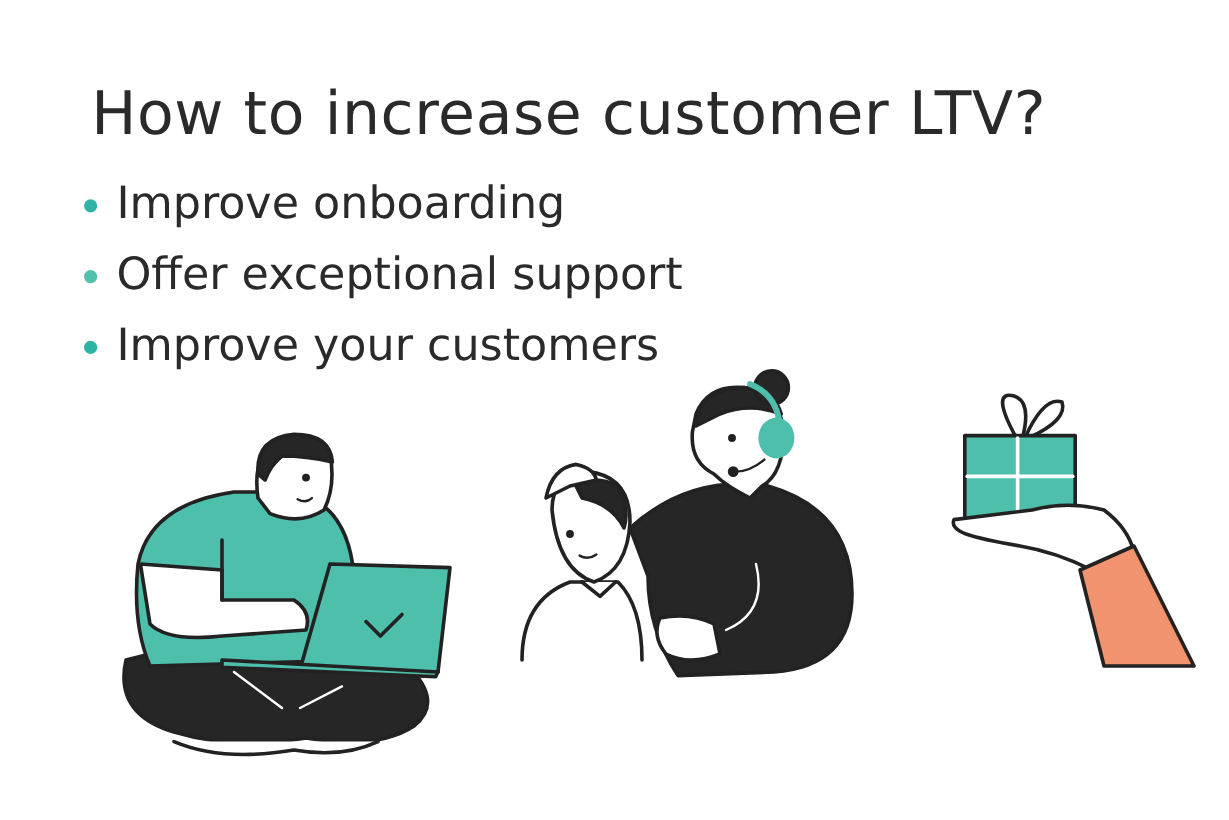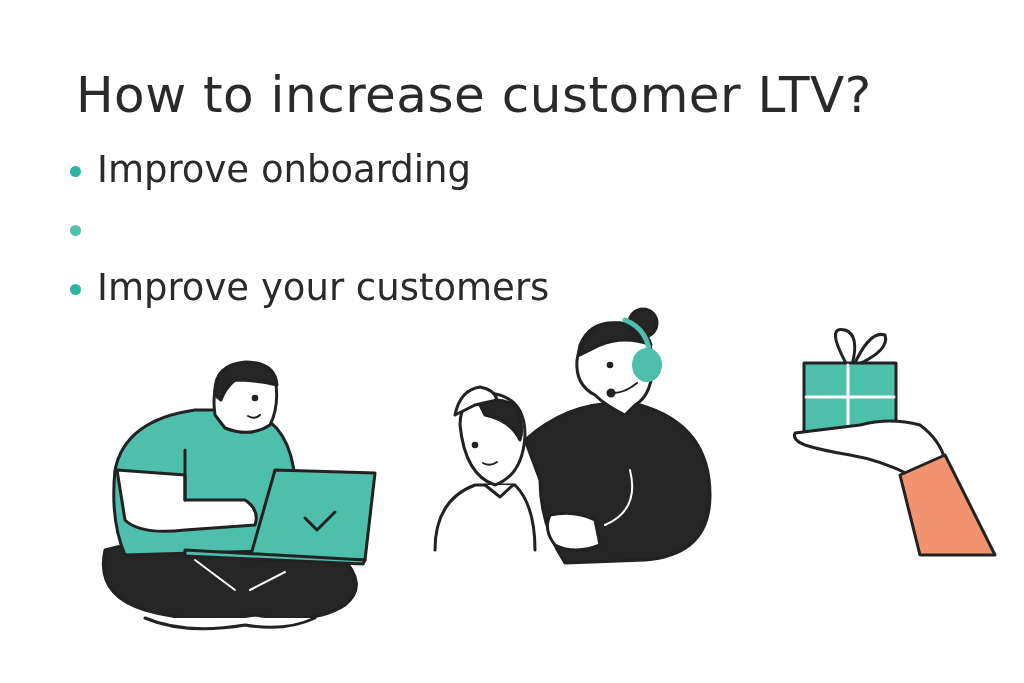--- a/index.html
+++ b/index.html
@@ -15,20 +15,21 @@
 
 <h1 class="title">How to increase customer LTV?</h1>
 
 <ul class="bullets">
   <li>
     <span class="dot" style="background:#2fb3a6"></span>
     <span>Improve onboarding</span>
   </li>
   <li>
     <span class="dot" style="background:#4fc1ad"></span>
+    <span>Offer exceptional support</span>
   </li>
   <li>
     <span class="dot" style="background:#2fb3a6"></span>
     <span>Improve your customers</span>
   </li>
 </ul>
 
 <svg class="illus" style="left:85px;top:350px" width="300" height="285" viewBox="0 0 300 285">
   <g stroke="#222" stroke-width="3" stroke-linejoin="round" stroke-linecap="round">
 

